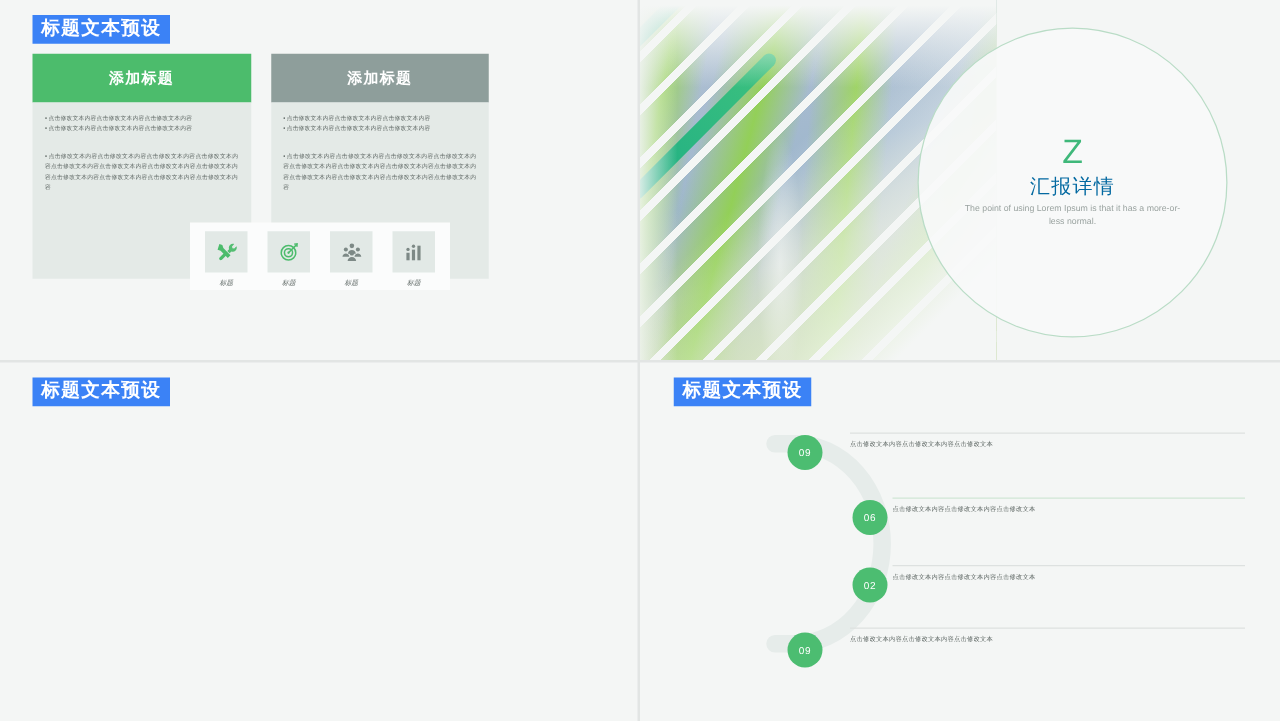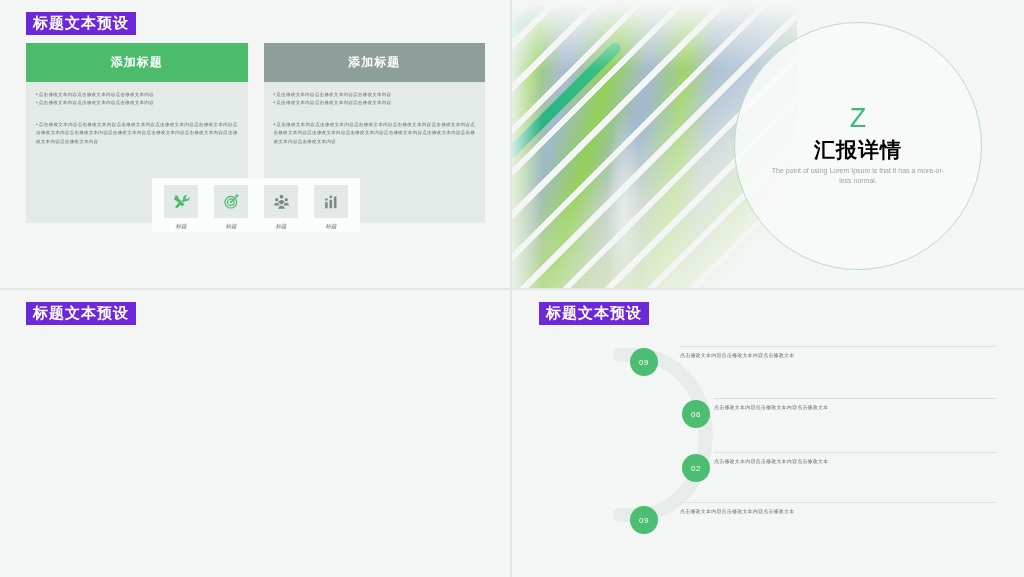--- a/index.html
+++ b/index.html
@@ -20,34 +20,34 @@
   .slide {
     position: relative;
     background: #f4f6f5;
     overflow: hidden;
   }
 
   
   .title-badge {
     position: absolute;
     color: #ffffff;
-    background: #6d28d9;
+    background: #3b82f6;
     font-size: 15px;
     font-weight: bold;
     letter-spacing: 1px;
     padding: 3px 7px 4px 7px;
     line-height: 1.05;
     white-space: nowrap;
   }
 
   
   .s1-cols {
     position: absolute;
     left: 26px; top: 43px;
-    width: 459px; height: 180px;
+    width: 365px; height: 180px;
     display: flex;
     gap: 16px;
   }
   .s1-col { flex: 1; display: flex; flex-direction: column; }
   .s1-head {
     height: 39px;
     display: flex; align-items: center; justify-content: center;
     color: #fff; font-size: 12px; font-weight: bold; letter-spacing: 1px;
   }
   .s1-head.green { background: #4cbc6c; }
@@ -168,25 +168,24 @@
     text-align: center;
   }
   .s2-z {
     font-size: 27px;
     color: #3fb87a;
     line-height: 1;
     margin-bottom: 6px;
     font-weight: 300;
   }
   .s2-h1 {
-    font-size: 21px;
-    color: #000000;
+    font-size: 16px;
+    color: #0369a1;
     letter-spacing: 1px;
     line-height: 1.15;
-    font-weight: bold;
   }
   .s2-sub {
     margin-top: 3px;
     font-size: 7px;
     color: #9aa3a0;
     line-height: 1.5;
     width: 180px;
   }
 
   

